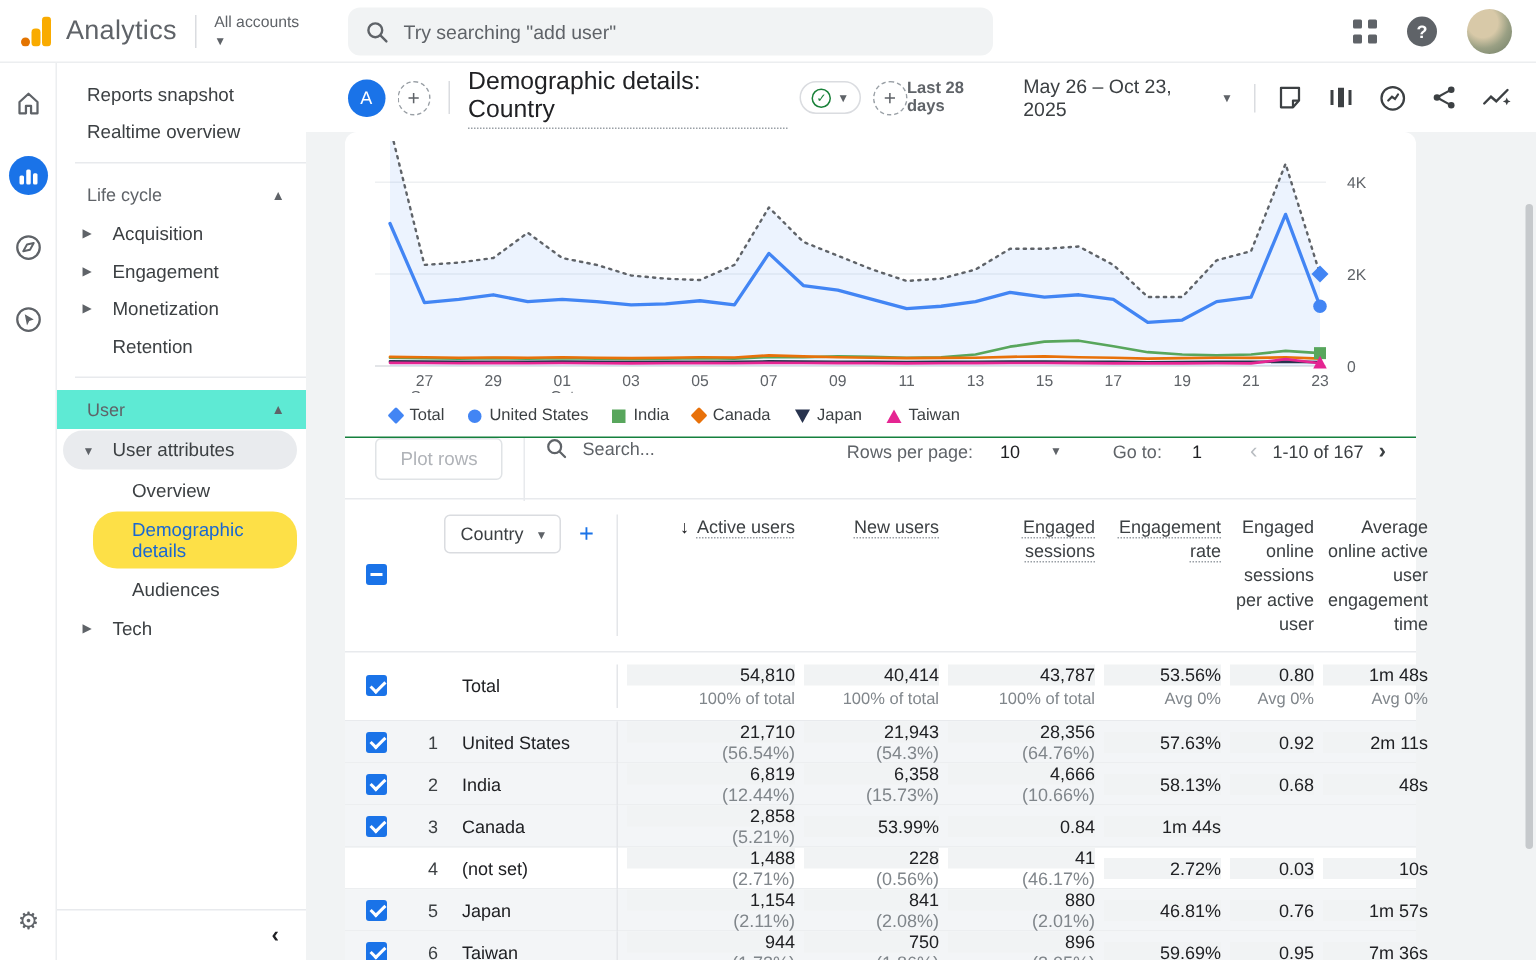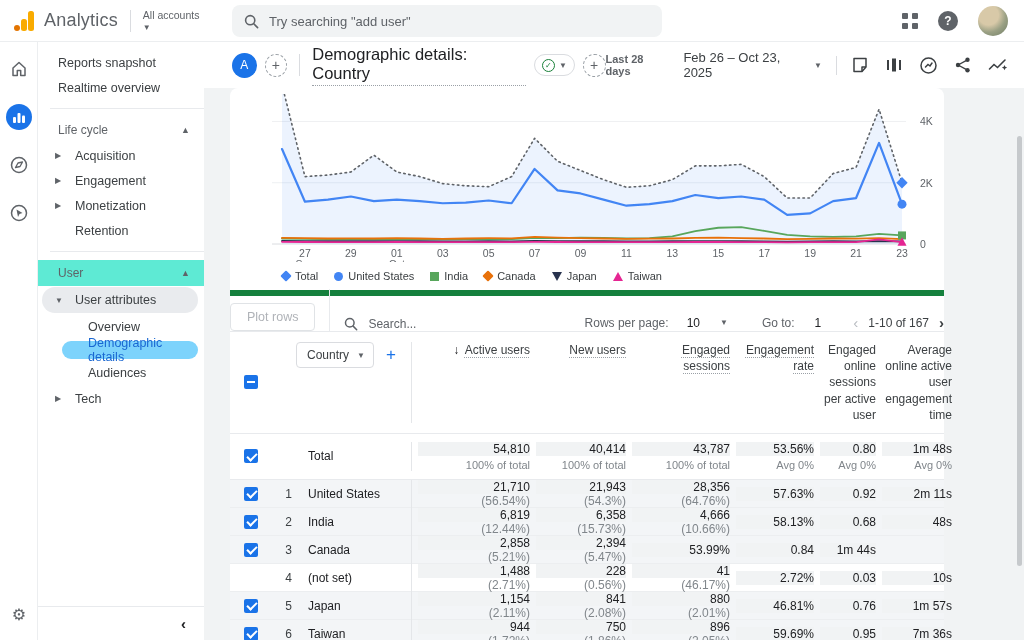--- a/index.html
+++ b/index.html
@@ -30,21 +30,21 @@
 
   .sidebar { width:166px; display:flex; flex-direction:column; font-size:12.5px; color:#3c4043; padding-top:8px; position:relative; }
   .side-item { height:25px; display:flex; align-items:center; padding-left:20px; cursor:pointer; }
   .side-item .exp-caret { width:20px; margin-left:-3px; font-size:8px; color:#5f6368; }
   .side-divider { height:1px; background:#e8eaed; margin:8px 0 8px 12px; }
   .side-section { height:26px; display:flex; align-items:center; justify-content:space-between; padding:0 14px 0 20px; color:#5f6368; font-size:12px; }
   .side-section.shaded { background:#5eead4; }
   .side-section .sec-caret { font-size:9px; color:#5f6368; }
   .pill-gray { background:#e9ebee; border-radius:16px; margin:1px 6px 1px 4px; padding-left:16px; height:26px; }
   .side-child { padding-left:50px; height:26px; }
-  .pill-blue { background:#7dd3fc; color:#1967d2; border-radius:16px; margin:1px 6px 1px 24px; padding-left:26px; height:18px; }
+  .pill-blue { background:#fde047; color:#1967d2; border-radius:16px; margin:1px 6px 1px 24px; padding-left:26px; height:38px; }
   .sidebar-footer { position:absolute; bottom:0; left:0; right:0; border-top:1px solid #e8eaed; height:34px; display:flex; align-items:center; justify-content:flex-end; padding-right:18px; }
   .collapse-btn { font-size:15px; font-weight:bold; color:#202124; cursor:pointer; }
 
   
   .main { flex:1; display:flex; flex-direction:column; background:#f1f3f4; }
   .report-header { height:46px; background:#fff; display:flex; align-items:center; padding:0 16px 0 28px; }
   .ra-circle { width:25px; height:25px; border-radius:50%; background:#1a73e8; color:#fff; font-size:12px; display:flex; align-items:center; justify-content:center; }
   .dash-plus { width:23px; height:23px; border-radius:50%; border:1px dashed #9aa0a6; color:#5f6368; font-size:14px; display:flex; align-items:center; justify-content:center; margin-left:8px; }
   .rh-divider { width:1px; height:22px; background:#dadce0; margin:0 12px; }
   .report-title { font-size:16.5px; color:#202124; border-bottom:1px dotted #9aa0a6; padding-bottom:2px; }
@@ -56,32 +56,32 @@
   .daterange { font-size:13px; color:#3c4043; display:flex; align-items:center; gap:6px; }
   .daterange .caret { font-size:8px; color:#5f6368; }
   .rh-icons { display:flex; align-items:center; gap:16px; border-left:1px solid #dadce0; padding-left:14px; }
   .rh-icons svg { display:block; }
 
   .content { flex:1; position:relative; padding:0 0 0 26px; overflow:hidden; }
   .card { width:714px; background:#fff; border-radius:8px 8px 0 0; height:100%; padding-top:6px; }
   .vscroll { position:absolute; right:2px; top:48px; width:5px; height:430px; background:#c6c9cc; border-radius:3px; }
 
   
-  .chart-wrap { padding:0 0 0 2px;margin-left:22px; }
+  .chart-wrap { padding:0 0 0 2px; }
   .legend { display:flex; gap:16px; align-items:center; padding:4px 0 2px 28px; font-size:11px; color:#3c4043; }
   .legend-item { display:flex; align-items:center; gap:5px; }
   .mk { display:inline-block; }
   .mk-diamond { width:8px; height:8px; transform:rotate(45deg); border-radius:1px; }
   .mk-circle { width:9px; height:9px; border-radius:50%; }
   .mk-square { width:9px; height:9px; }
   .mk-tri-up { width:0; height:0; border-left:5px solid transparent; border-right:5px solid transparent; border-bottom:9px solid; }
   .mk-tri-down { width:0; height:0; border-left:5px solid transparent; border-right:5px solid transparent; border-top:9px solid; }
 
   
-  .controls { display:flex; align-items:flex-end; height:42px; border-top:6px solid #15803d; border-bottom:1px solid #e8eaed; margin-top:6px; padding:0 0; font-size:12px; color:#5f6368; }
+  .controls { display:flex; align-items:flex-start; height:42px; border-top:1px solid #15803d; border-bottom:1px solid #e8eaed; margin-top:6px; padding:0 20px; font-size:12px; color:#5f6368; }
   .plot-rows-btn { border:1px solid #e0e3e6; border-radius:4px; color:#b0b3b8; font-size:12.5px; padding:6px 16px; background:#fff; }
   .ctrl-divider { width:1px; height:42px; background:#e8eaed; margin:0 14px; }
   .tbl-search { display:flex; align-items:center; gap:10px; color:#5f6368; }
   .controls-right { margin-left:auto; display:flex; align-items:center; gap:10px; }
   .rpp-value { color:#202124; margin-left:8px; }
   .ctrl-caret { font-size:8px; color:#5f6368; margin:0 18px 0 10px; }
   .goto-label { margin-left:6px; }
   .goto-value { color:#202124; margin:0 22px 0 10px; }
   .pg-prev { color:#b9bdc2; font-size:15px; }
   .pg-range { color:#3c4043; }
@@ -242,21 +242,21 @@
       <div class="rh-divider"></div>
       <span class="report-title">Demographic details: Country</span>
       <div class="check-badge">
         <span class="chk">✓</span>
         <span class="caret">▼</span>
       </div>
       <div class="dash-plus">+</div>
       <div class="rh-right">
         <span class="preset">Last 28 days</span>
         <div class="daterange">
-          <span>Feb 26 – Oct 23, 2025</span>
+          <span>May 26 – Oct 23, 2025</span>
           <span class="caret">▼</span>
         </div>
         <div class="rh-icons">
           <svg width="18" height="18" viewBox="0 0 18 18">
               <path d="M3 2.5 H15 V11 L11 15.5 H3 Z" fill="none" stroke="#3c4043" stroke-width="1.5" stroke-linejoin="round"></path>
               <path d="M15 11 H11 V15.5" fill="none" stroke="#3c4043" stroke-width="1.5" stroke-linejoin="round"></path>
             </svg>
           <svg width="18" height="18" viewBox="0 0 18 18">
               <rect x="2" y="4" width="2" height="10" fill="#3c4043"></rect>
               <rect x="7" y="2.5" width="4" height="13" fill="#3c4043"></rect>
@@ -469,21 +469,20 @@
             </div>
             <div class="trow drow hl">
               <div class="dimcell" style="border-right: none;">
                 <span class="cb cb-on"></span>
               </div>
               <div class="rank">3</div>
               <div class="dimcell">
                 <span class="cname">Canada</span>
               </div>
               <div class="num"><span class="main">2,858</span> <span class="pct">(5.21%)</span></div>
-              <div class="num"><span class="main">2,394</span> <span class="pct">(5.47%)</span></div>
               <div class="num">
                 <span class="main">53.99%</span>
               </div>
               <div class="num">
                 <span class="main">0.84</span>
               </div>
               <div class="num">
                 <span class="main">1m 44s</span>
               </div>
             </div>

